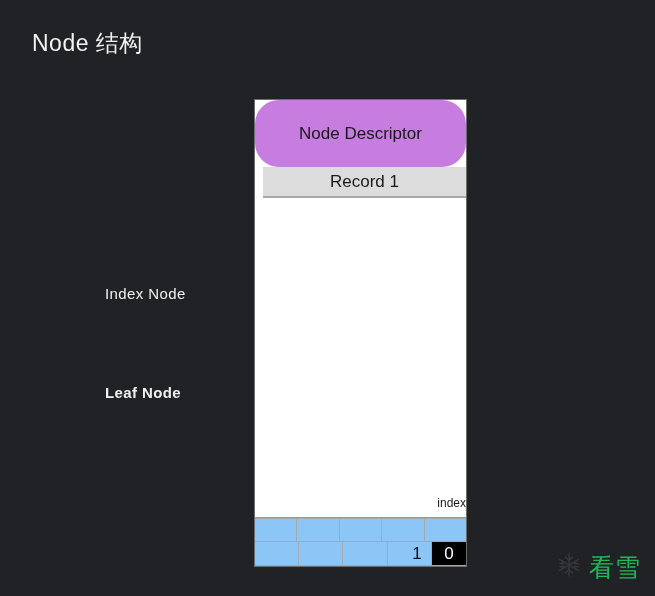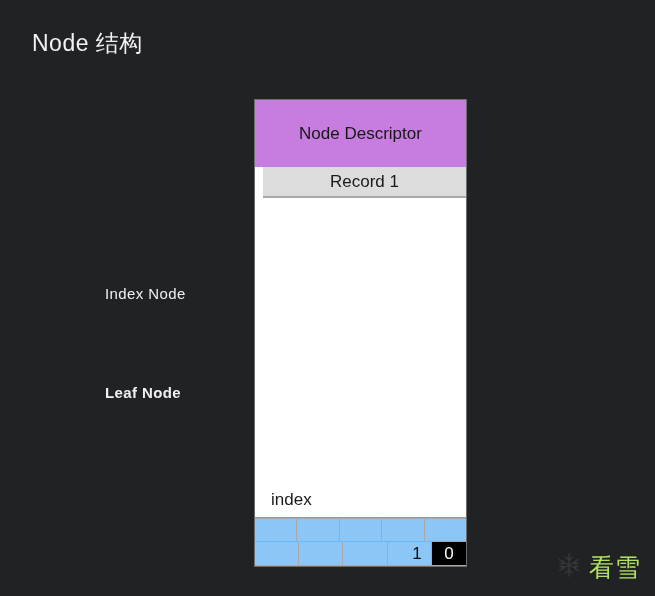--- a/index.html
+++ b/index.html
@@ -58,20 +58,21 @@
   #node-descriptor {
     height: 67px;
     flex: 0 0 67px;
     background: #c77de0;
     color: #171717;
     font-size: 17px;
     display: flex;
     align-items: center;
     justify-content: center;
     box-sizing: border-box;
+    border-radius: 24px;
   }
 
   #record-1 {
     height: 31px;
     flex: 0 0 31px;
     background: #dcdcdc;
     color: #1a1a1a;
     font-size: 17px;
     display: flex;
     align-items: center;
@@ -85,23 +86,23 @@
     flex: 1 1 auto;
     background: #ffffff;
     position: relative;
   }
 
   #index-label {
     position: absolute;
     left: 0;
     right: 0;
     bottom: 7px;
-    text-align: left;
+    text-align: right;
     color: #1a1a1a;
-    font-size: 17px;
+    font-size: 12px;
     padding-left: 16px;
   }
 
   
   #index-grid {
     flex: 0 0 49px;
     height: 49px;
     display: flex;
     flex-direction: column;
     background: #a8a8a8;
@@ -139,21 +140,21 @@
     position: absolute;
     right: 14px;
     bottom: 14px;
     display: flex;
     align-items: center;
     gap: 7px;
     opacity: 0.92;
   }
   #watermark-snowflake { display: block; }
   #watermark-text {
-    color: #bef264;
+    color: #22c55e;
     font-size: 25px;
     font-family: "DejaVu Sans", sans-serif;
     letter-spacing: 1px;
     line-height: 1;
   }
 </style>
 </head>
 <body>
 
 <div id="page-title">Node 结构</div>

